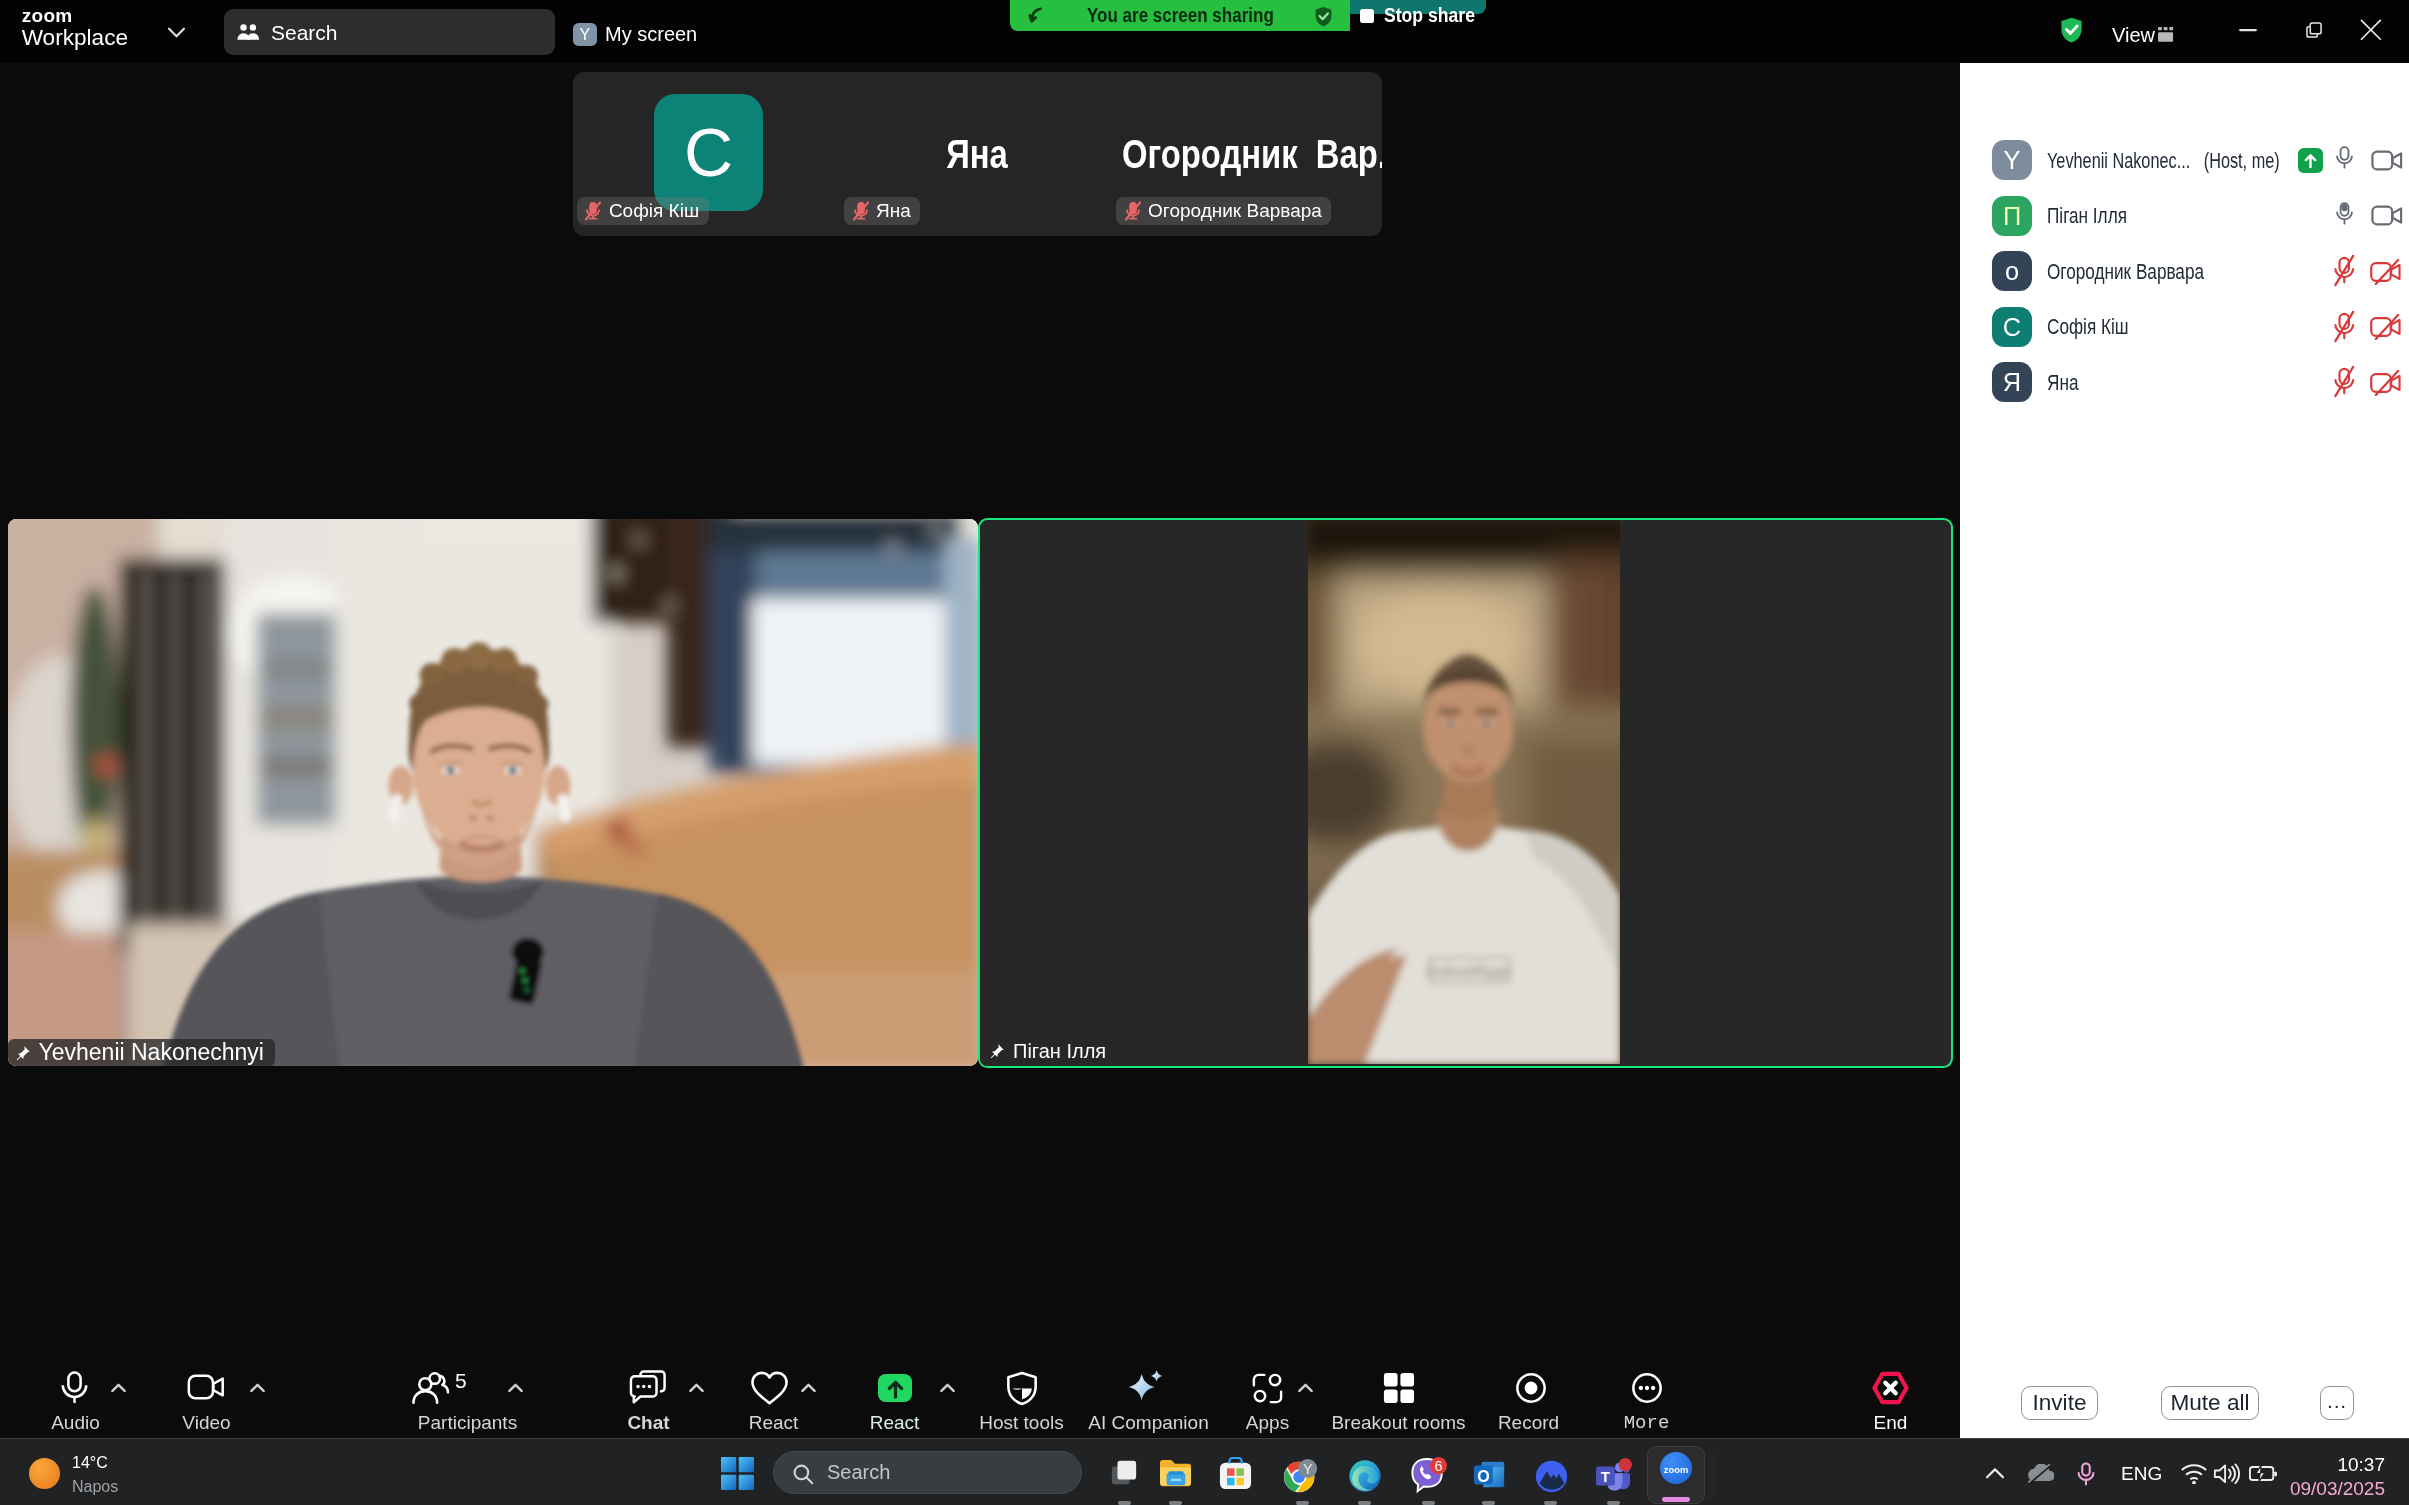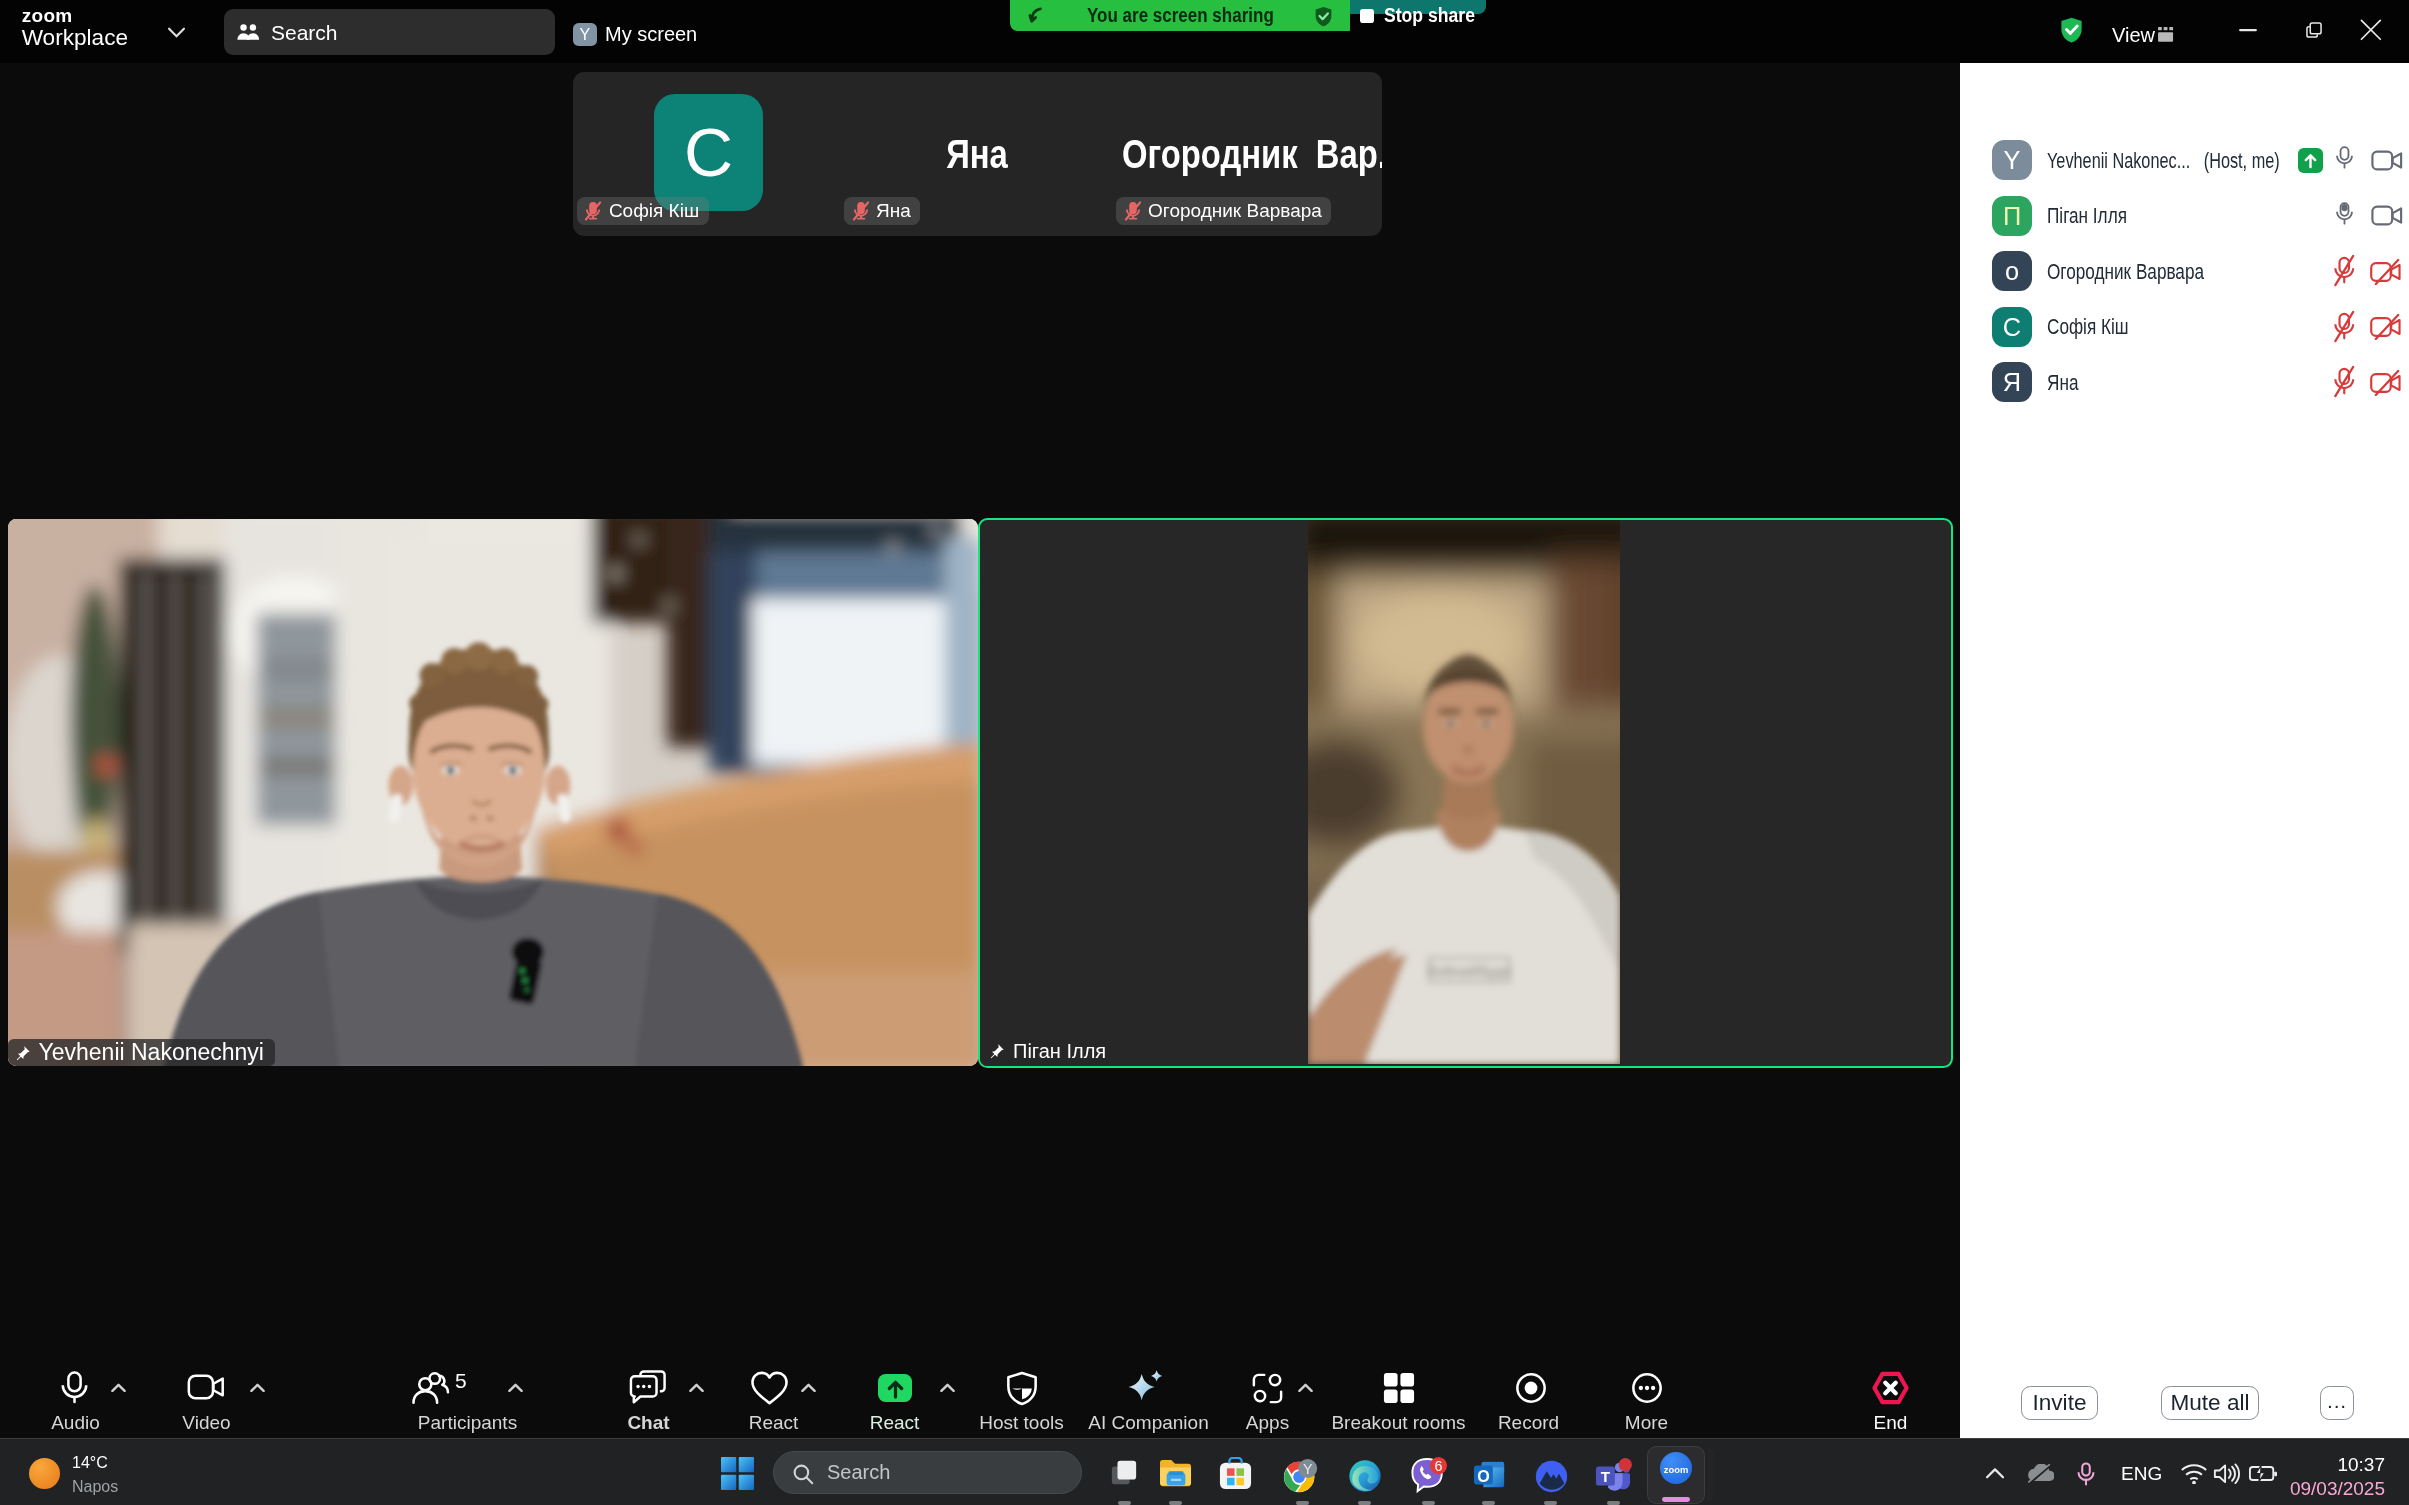--- a/index.html
+++ b/index.html
@@ -399,21 +399,21 @@
         <circle cx="17" cy="17" r="6.8" fill="#fff"></circle>
       </svg>
     <div class="abs" style="left:1453px;top:53px;width:151px;text-align:center;color:#d6d6d6;font-size:19px;">Record</div>
 
     <svg class="abs" style="left:1631px;top:13px;" width="32" height="32" viewBox="0 0 34 34">
         <circle cx="17" cy="17" r="14.5" fill="none" stroke="#fff" stroke-width="2.7"></circle>
         <circle cx="10.5" cy="17" r="2.3" fill="#fff"></circle>
         <circle cx="17" cy="17" r="2.3" fill="#fff"></circle>
         <circle cx="23.5" cy="17" r="2.3" fill="#fff"></circle>
       </svg>
-    <div class="abs" style="left:1571px;top:53px;width:151px;text-align:center;color:#d6d6d6;font-size:19px;">More</div>
+    <div class="abs" style="left:1571px;top:53px;width:151px;text-align:center;color:#d6d6d6;font-size:19px;font-family:Liberation Mono, monospace;">More</div>
 
     <svg class="abs" style="left:1872px;top:12.2px;" width="37" height="34" viewBox="0 0 39 36">
         <path d="M11 3 H28 L36.5 18 L28 33 H11 L2.5 18 Z" fill="none" stroke="#ef1550" stroke-width="4.4" stroke-linejoin="round"></path>
         <path d="M14 12.5 L25 23.5 M25 12.5 L14 23.5" stroke="#fff" stroke-width="4.6" stroke-linecap="round"></path>
       </svg>
     <div class="abs" style="left:1815px;top:53px;width:151px;text-align:center;color:#fff;font-size:19px;">End</div>
   </div>
 
   <div class="abs" style="left:1960px;top:63px;width:450px;height:1375px;background:#fff;">
     <div id="plist" class="abs" style="left:0;top:0;width:450px;height:1318px;">

